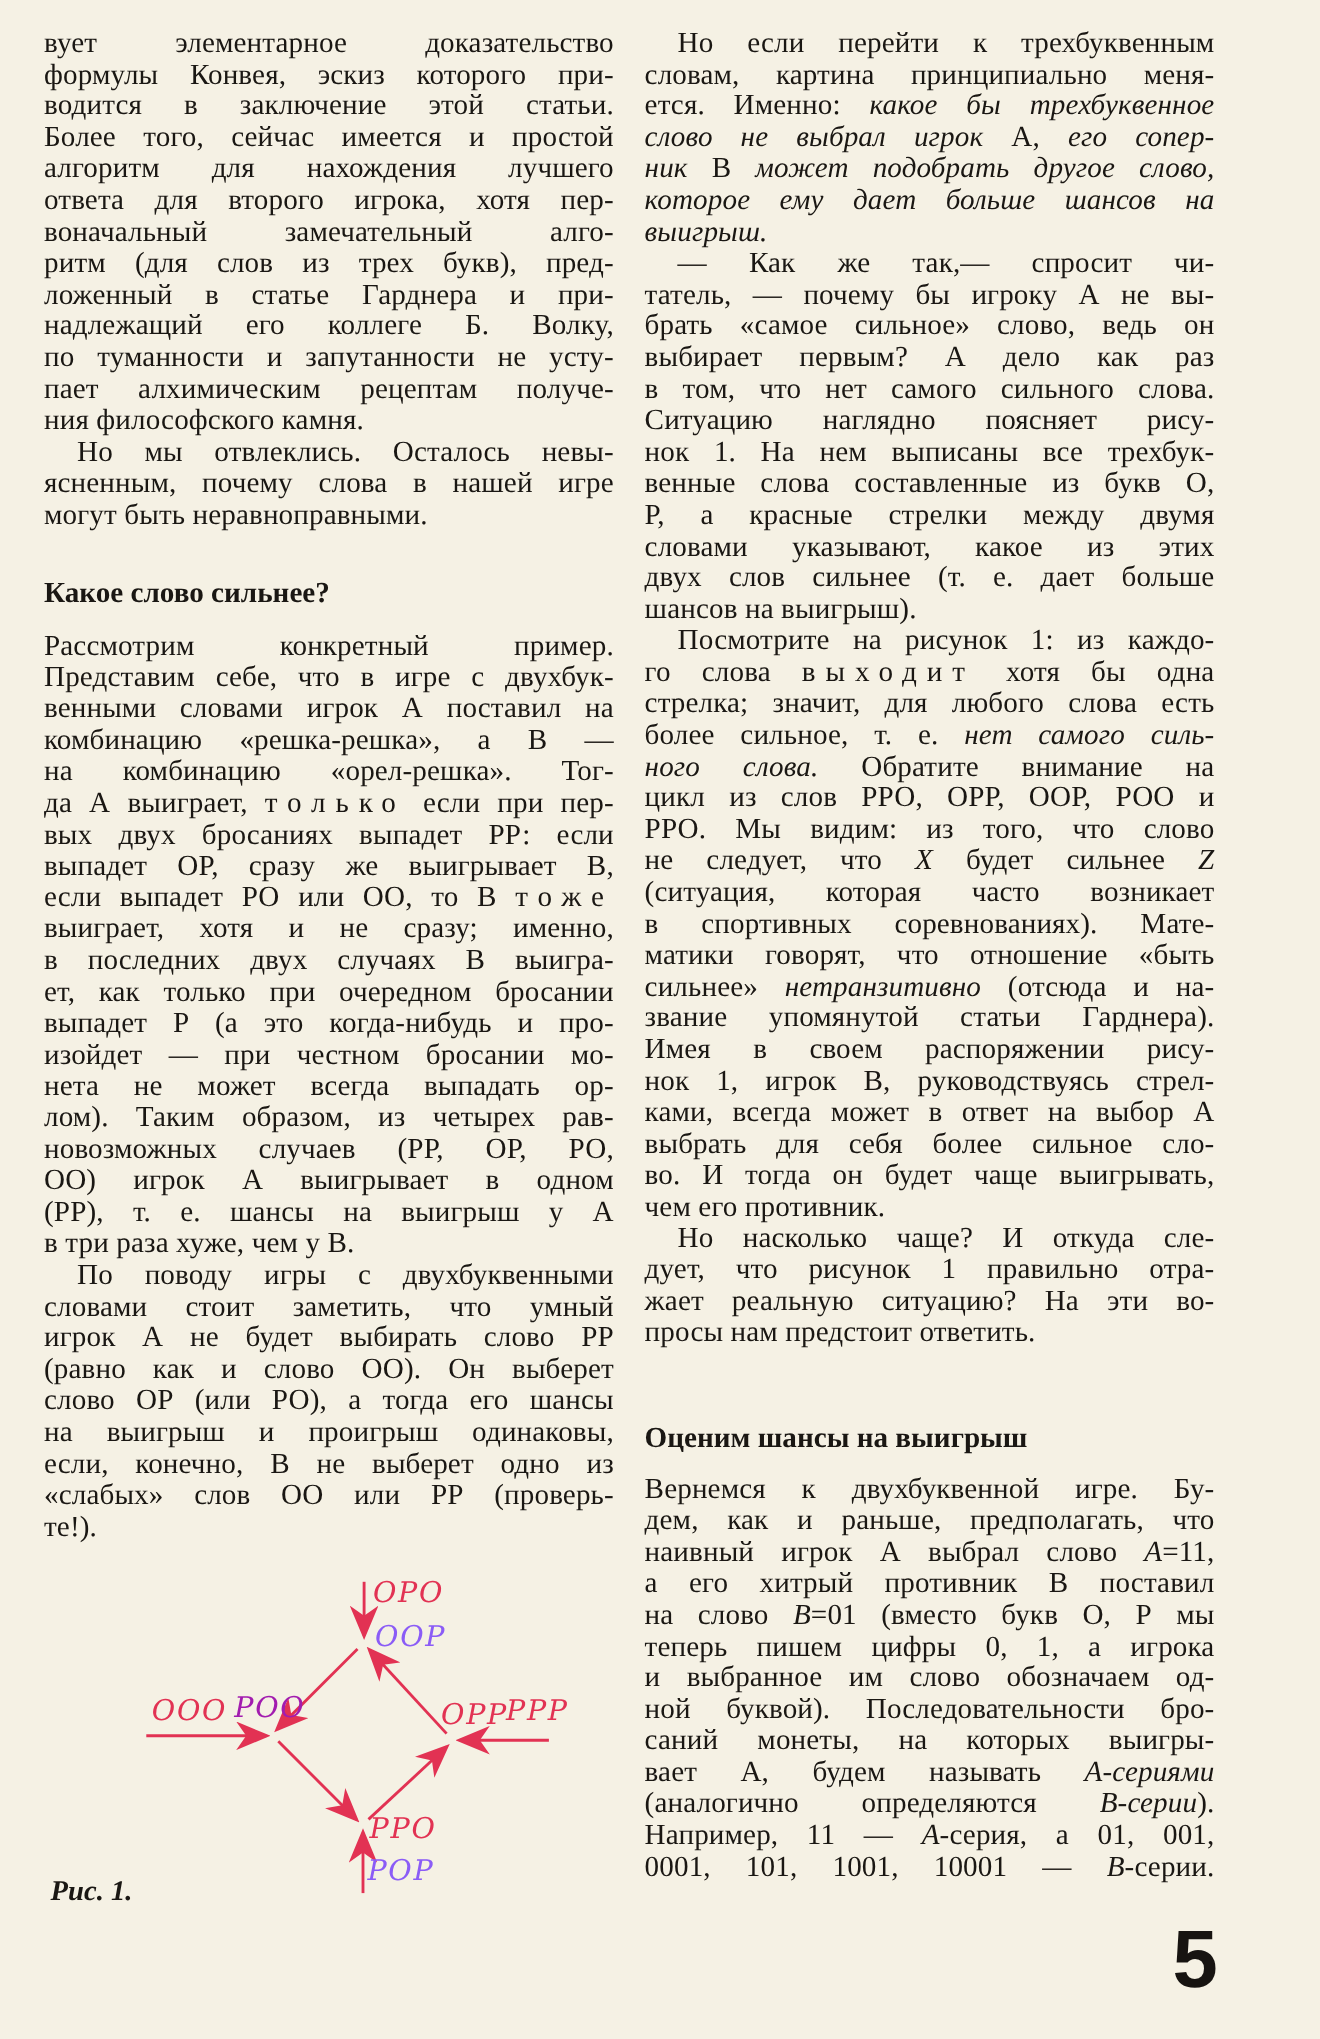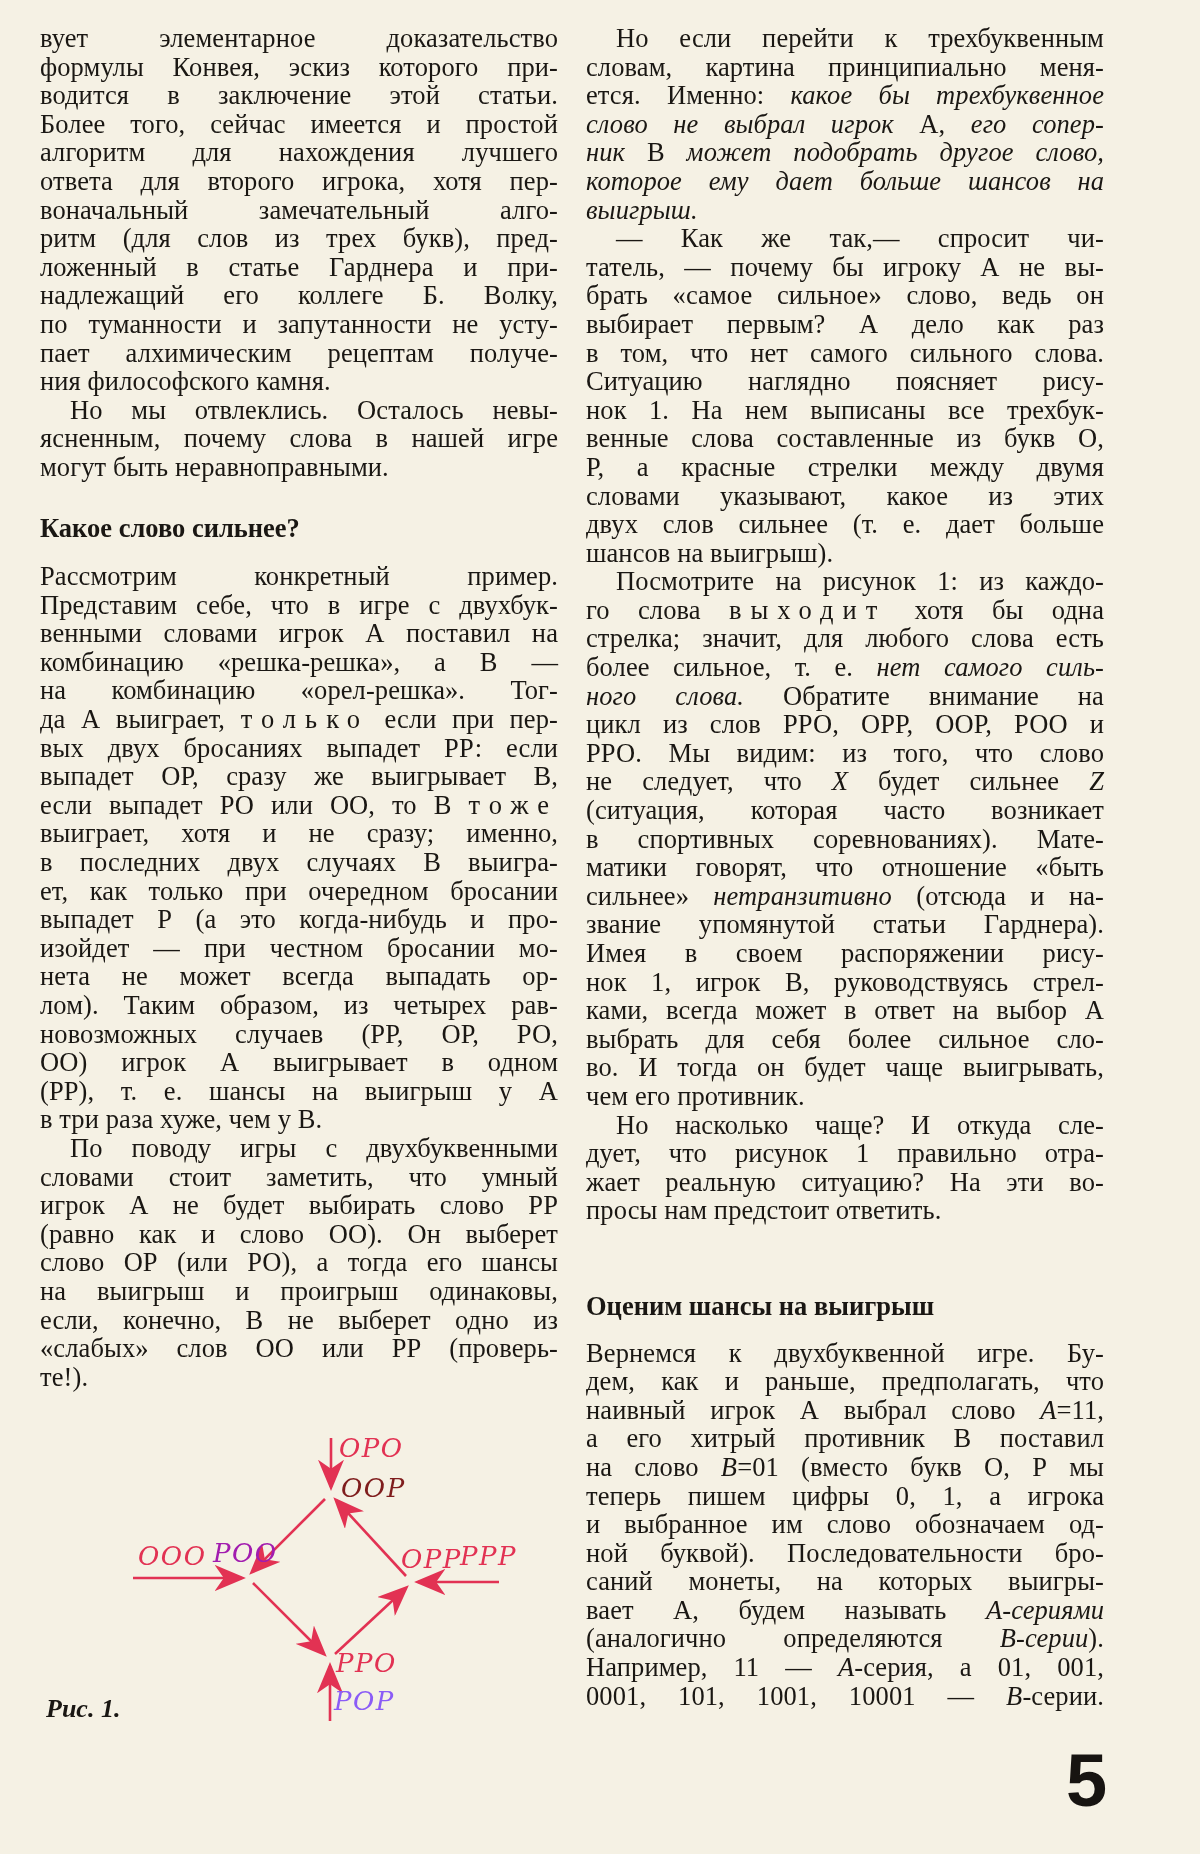--- a/index.html
+++ b/index.html
@@ -26,36 +26,36 @@
   .line.ind{padding-left:30px;}
   .line.last{text-align-last:left;}
   .seg-i{font-style:italic;}
   .seg-sp{letter-spacing:0.34em;}
   .heading{
     font-size:26.5px;
     font-weight:bold;
     line-height:28.6px;
     text-align:left;
   }
-  .h-left{margin-top:32px;margin-bottom:20px;}
+  .h-left{margin-top:42px;margin-bottom:20px;}
   .h-right{margin-top:67px;margin-bottom:18px;}
   #figure{position:absolute;left:0;top:1380px;width:560px;height:400px;}
   #figure-svg{position:absolute;left:100px;top:50px;}
   .fig-label{
     position:absolute;
     font-family:"DejaVu Serif",serif;
     font-style:italic;
     font-size:26px;
     line-height:1;
     letter-spacing:1.5px;
     white-space:nowrap;
   }
   .fig-caption{
     position:absolute;
-    left:46px;top:316px;
+    left:46px;top:326px;
     font-size:26px;
     font-weight:bold;
     font-style:italic;
     line-height:1;
     color:#1a1713;
   }
   #page-number{
     position:absolute;
     left:1066px;top:1744px;
     font-family:"Liberation Sans",sans-serif;
@@ -189,21 +189,21 @@
         <line x1="33" y1="148" x2="142" y2="148" marker-end="url(#ah)"></line>
         <line x1="399" y1="152" x2="318" y2="152" marker-end="url(#ah)"></line>
         <line x1="230" y1="291" x2="230" y2="236" marker-end="url(#ah)"></line>
         <line x1="225" y1="69" x2="152" y2="142" marker-end="url(#ah)"></line>
         <line x1="153" y1="153" x2="224" y2="224" marker-end="url(#ah)"></line>
         <line x1="235" y1="224" x2="306" y2="158" marker-end="url(#ah)"></line>
         <line x1="306" y1="146" x2="236" y2="70" marker-end="url(#ah)"></line>
       </g>
     </svg>
     <span class="fig-label" style="left:339px;top:55px;color:#e23253">ОРО</span>
-    <span class="fig-label" style="left:341px;top:95px;color:#7f1d1d">ООР</span>
+    <span class="fig-label" style="left:341px;top:95px;color:#8b5cf6">ООР</span>
     <span class="fig-label" style="left:138px;top:163px;color:#e23253">ООО</span>
     <span class="fig-label" style="left:213px;top:160px;color:#a21caf">РОО</span>
     <span class="fig-label" style="left:401px;top:166px;color:#e23253">ОРР</span>
     <span class="fig-label" style="left:460px;top:163px;color:#e23253">РРР</span>
     <span class="fig-label" style="left:336px;top:270px;color:#e23253">РРО</span>
     <span class="fig-label" style="left:334px;top:308px;color:#8b5cf6">РОР</span>
     <span class="fig-caption">Рис. 1.</span>
   </div>
 
   <div id="page-number">5</div>

